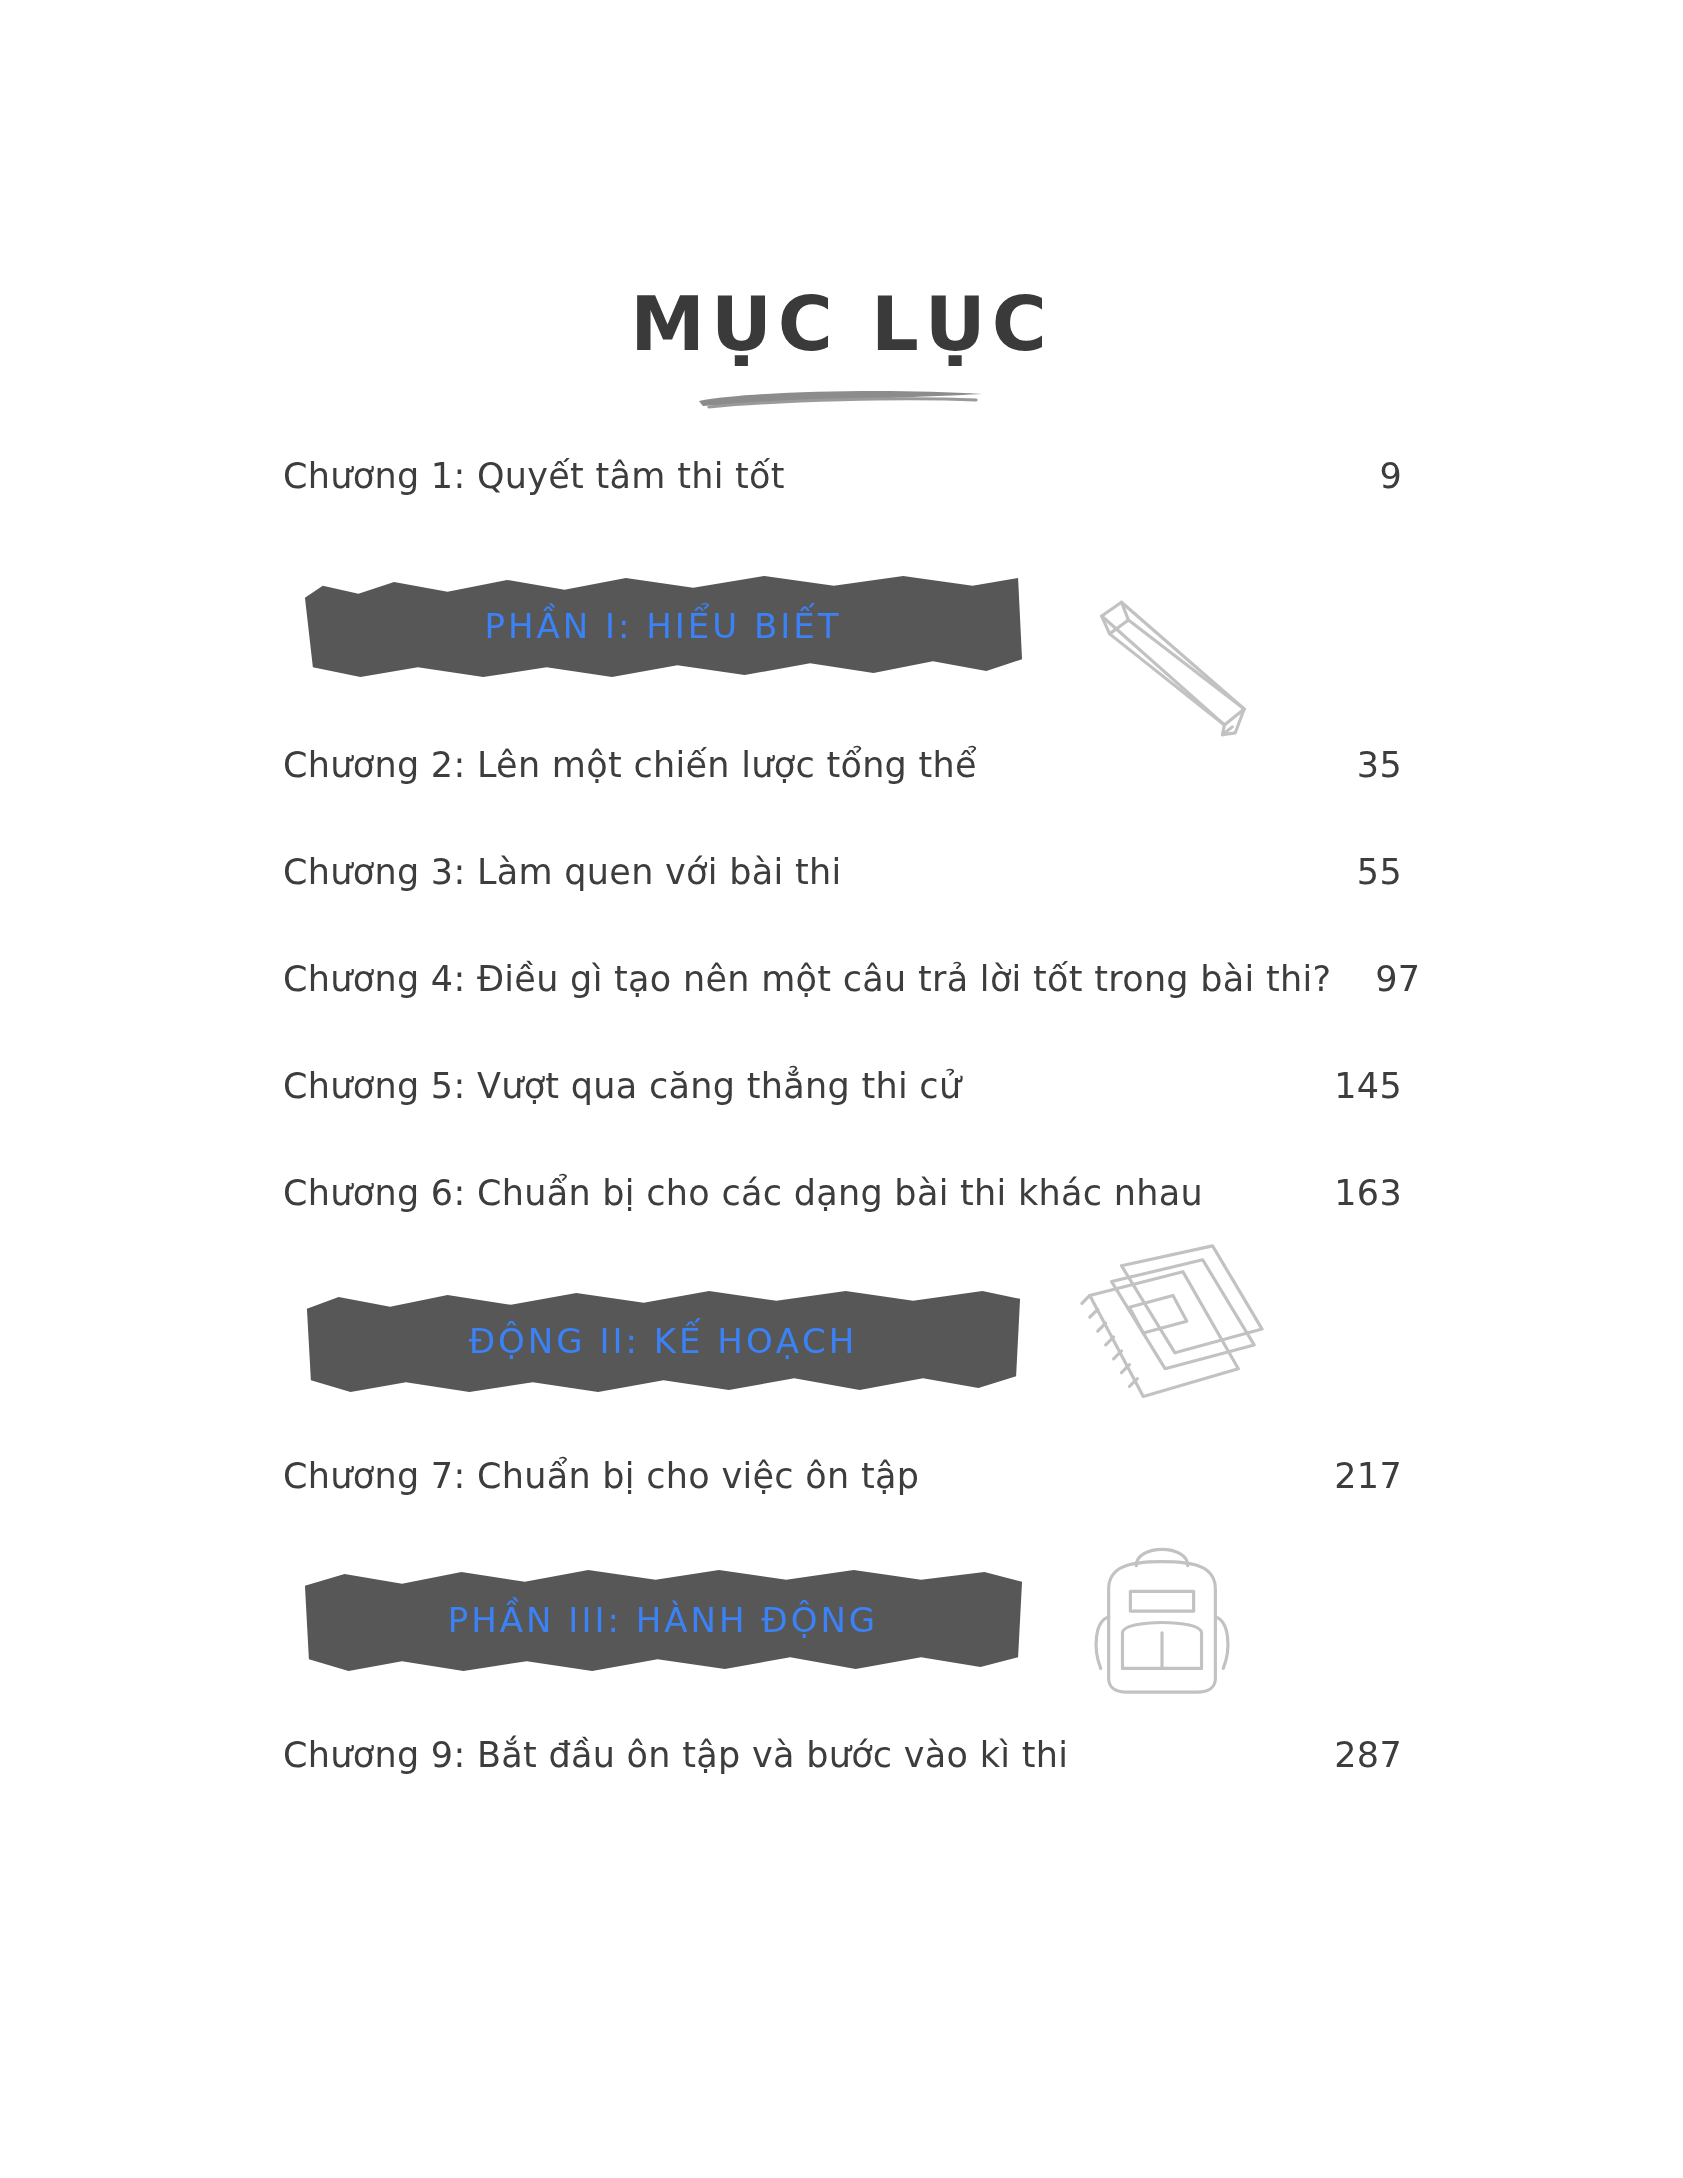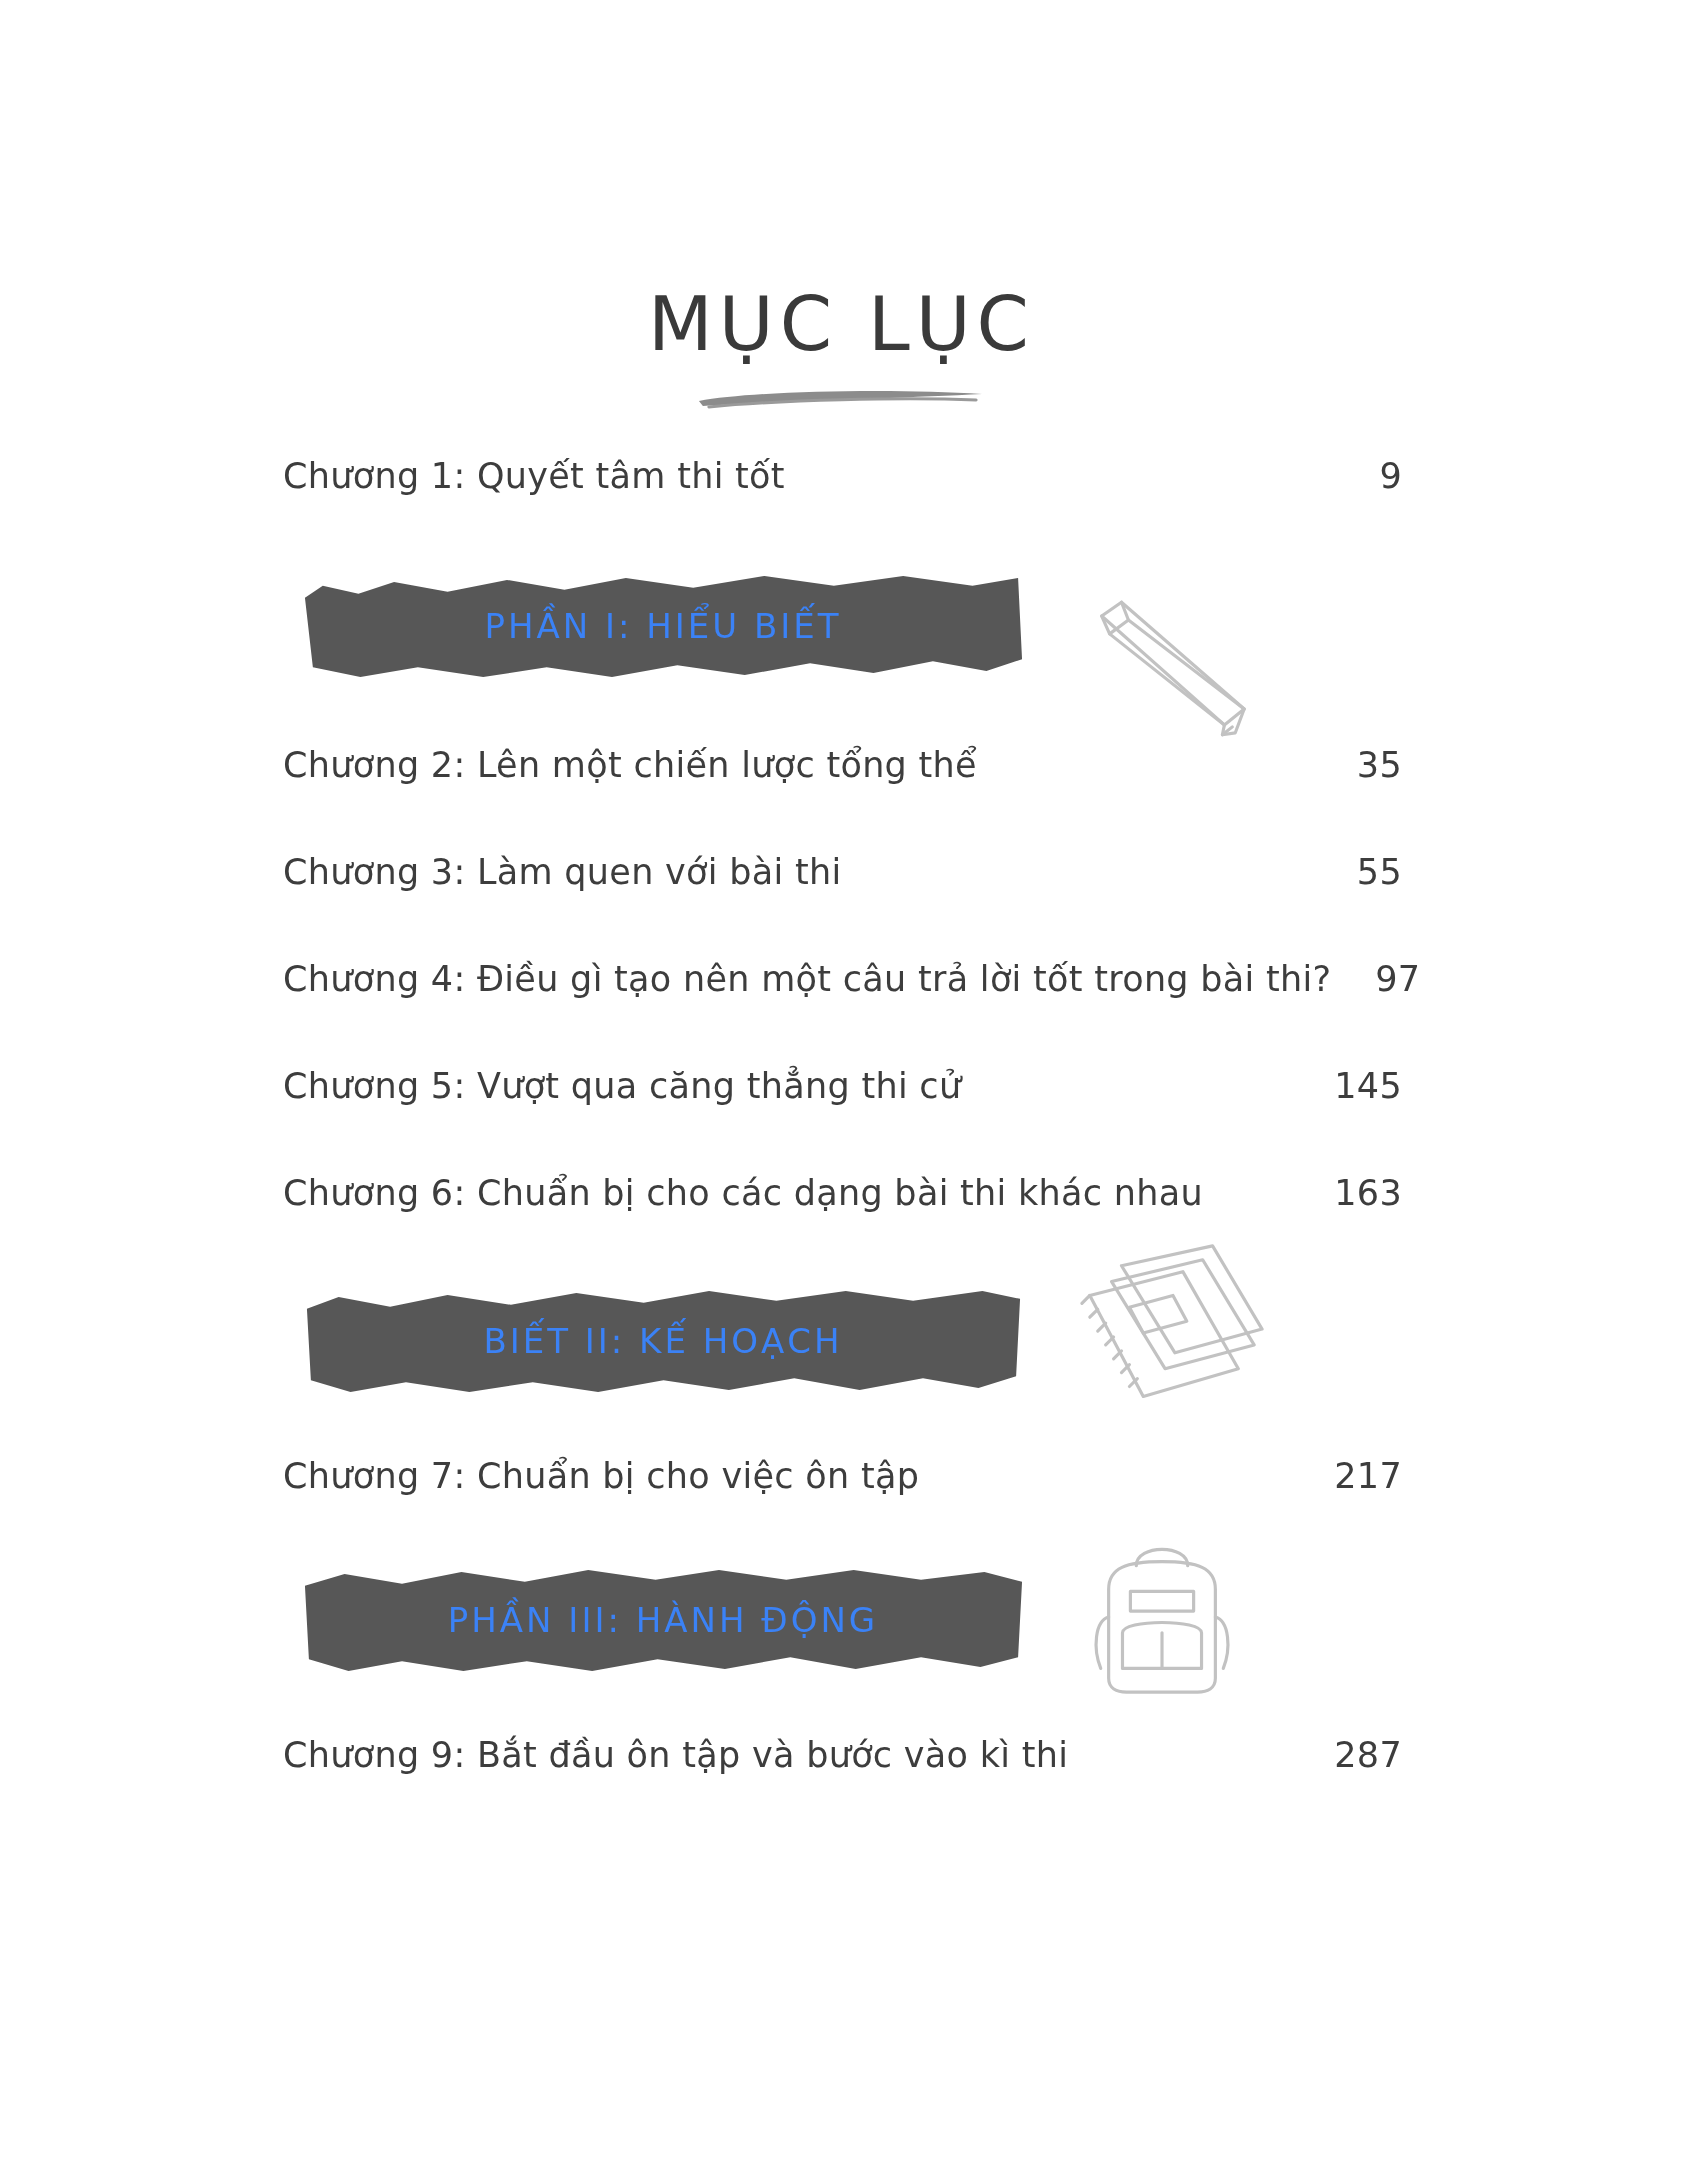--- a/index.html
+++ b/index.html
@@ -29,21 +29,21 @@
     position: absolute;
     top: 287px;
     left: 0;
     width: 1683px;
     text-align: center;
   }
   .title-text {
     font-family: "DejaVu Sans", sans-serif;
     font-size: 75px;
     letter-spacing: 6px;
-    font-weight: 400;
+    font-weight: 700;
     color: #3a3a3a;
     line-height: 1;
   }
   .title-underline {
     margin: 22px auto 0 auto;
     width: 297px;
     height: 26px;
   }
 
   
@@ -195,21 +195,21 @@
     <div class="entry" style="margin-bottom:69px;">
       <span class="label">Chương 6: Chuẩn bị cho các dạng bài thi khác nhau</span>
       <span class="page-num">163</span>
     </div>
 
     <div class="part-banner" style="margin:0 0 55px 16px;">
       <svg viewBox="0 0 735 118" preserveAspectRatio="none" aria-hidden="true">
         <path d="M8 26 L40 14 L92 24 L150 12 L214 22 L280 10 L348 20 L414 8 L482 18 L552 8 L620 18 L690 8 L728 16
                  L724 94 L686 106 L630 96 L566 108 L500 96 L434 108 L368 98 L302 110 L236 100 L172 110 L108 100 L52 110 L12 98 Z" fill="#575757"></path>
       </svg>
-      <div class="part-text">BIẾT II: KẾ HOẠCH</div>
+      <div class="part-text">ĐỘNG II: KẾ HOẠCH</div>
     </div>
 
     <div class="entry" style="margin-bottom:65px;">
       <span class="label">Chương 7: Chuẩn bị cho việc ôn tập</span>
       <span class="page-num">217</span>
     </div>
 
 
     <div class="part-banner" style="margin:0 0 55px 16px;">
       <svg viewBox="0 0 735 118" preserveAspectRatio="none" aria-hidden="true">

